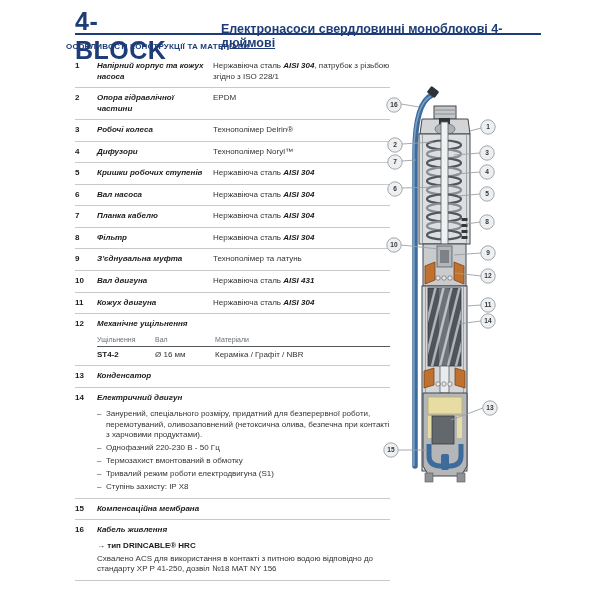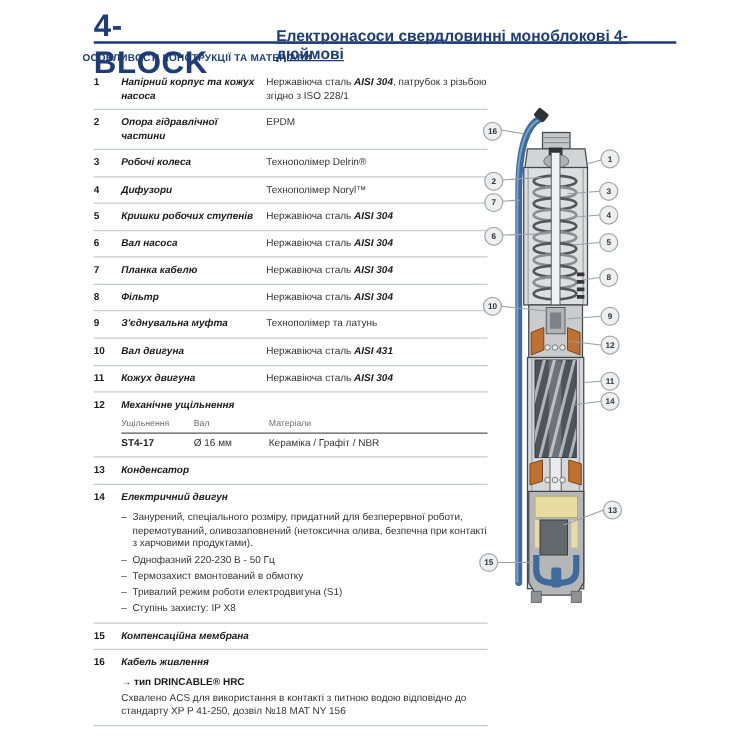--- a/index.html
+++ b/index.html
@@ -125,21 +125,21 @@
     <div class="row">
       <span class="num">12</span>
       <span class="name full">Механічне ущільнення</span>
       <div class="seal-table">
         <div class="st-head">
           <span>Ущільнення</span>
           <span>Вал</span>
           <span>Матеріали</span>
         </div>
         <div class="st-row">
-          <span class="c0">ST4-17</span>
+          <span class="c0">ST4-2</span>
           <span>Ø 16 мм</span>
           <span>Кераміка / Графіт / NBR</span>
         </div>
       </div>
     </div>
 
     <div class="row">
       <span class="num">13</span>
       <span class="name full">Конденсатор</span>
     </div>

